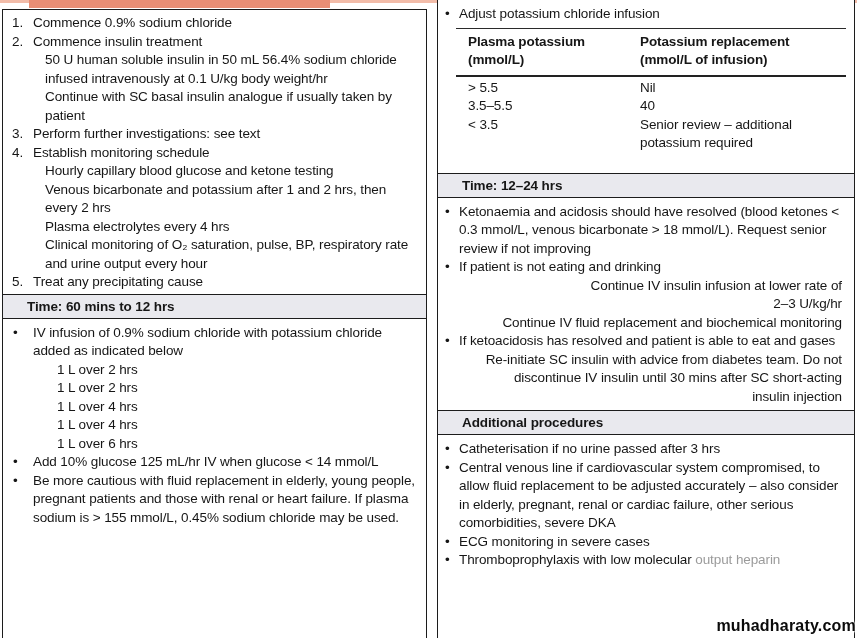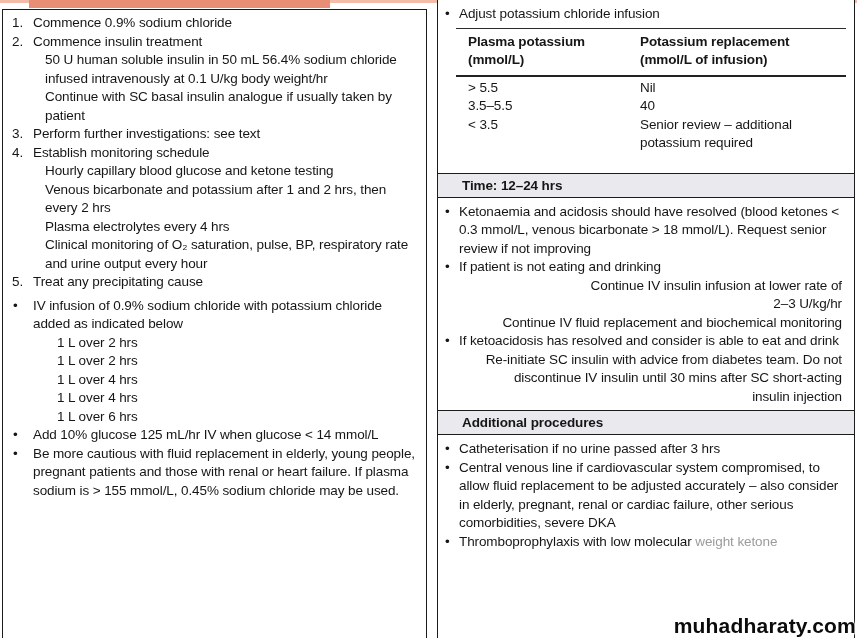--- a/index.html
+++ b/index.html
@@ -41,21 +41,21 @@
 
   .ktable{margin:4px 8px 0 18px;border-top:1px solid #2a2a2a;}
   .thead{display:flex;font-weight:bold;border-bottom:2px solid #222;padding:4px 0 5px 12px;justify-content:flex-end;}
   .tbody{padding:2px 0 20px 12px;}
   .tr{display:flex;}
   .c1{flex:0 0 172px;}
   .c2{flex:1;padding-right:6px;}
 
   .watermark{
     position:absolute;right:1px;bottom:3px;
-    font-weight:bold;font-size:21px;letter-spacing:0.2px;color:#0b0b0b;
+    font-weight:bold;font-size:16px;letter-spacing:0.2px;color:#0b0b0b;
     text-shadow:0 0 4px #fff,0 0 2px #fff,1px 1px 2px #fff;
   }
 </style>
 </head>
 <body>
 
 <div class="stage">
   <div class="strip-top"></div>
   <div class="strip-left"></div>
 
@@ -114,20 +114,23 @@
           <span class="num">5.</span>
           <div class="bd">
             <div class="t">Treat any precipitating cause</div>
             <div class="subs">
               
             </div>
           </div>
         </li>
       </ol>
 
+    <header class="band mid">
+      <span>Time: 60 mins to 12 hrs</span>
+    </header>
 
     <ul class="bullets">
 
         <li class="bullet">
           <span class="blt"></span>
           <div class="bd">
             <div class="t">
               <span>IV infusion of 0.9% sodium chloride with potassium chloride added as indicated below</span><span class="muted"></span>
             </div>
             <div class="subs">
@@ -243,21 +246,21 @@
 
                 <div class="sub">Continue IV fluid replacement and biochemical monitoring</div>
               </div>
           </div>
         </li>
 
         <li class="bullet">
           <span class="blt"></span>
           <div class="bd">
             <div class="t">
-              <span>If ketoacidosis has resolved and consider is able to eat and drink</span><span class="muted"></span>
+              <span>If ketoacidosis has resolved and patient is able to eat and gases</span><span class="muted"></span>
             </div>
             <div class="subs">
 
                 <div class="sub">Re-initiate SC insulin with advice from diabetes team. Do not discontinue IV insulin until 30 mins after SC short-acting insulin injection</div>
               </div>
           </div>
         </li>
       </ul>
 
     <header class="band mid">
@@ -284,26 +287,37 @@
             <div class="t">
               <span>Central venous line if cardiovascular system compromised, to allow fluid replacement to be adjusted accurately – also consider in elderly, pregnant, renal or cardiac failure, other serious comorbidities, severe DKA</span><span class="muted"></span>
             </div>
             <div class="subs">
               
             </div>
           </div>
         </li>
 
 
-
-        <li class="bullet">
-          <span class="blt"></span>
-          <div class="bd">
-            <div class="t">
-              <span>Thromboprophylaxis with low molecular</span><span class="muted"> weight ketone</span>
+        <li class="bullet">
+          <span class="blt"></span>
+          <div class="bd">
+            <div class="t">
+              <span>ECG monitoring in severe cases</span><span class="muted"></span>
+            </div>
+            <div class="subs">
+              
+            </div>
+          </div>
+        </li>
+
+        <li class="bullet">
+          <span class="blt"></span>
+          <div class="bd">
+            <div class="t">
+              <span>Thromboprophylaxis with low molecular</span><span class="muted"> output heparin</span>
             </div>
             <div class="subs">
               
             </div>
           </div>
         </li>
       </ul>
   </section>
 
   <div class="watermark">muhadharaty.com</div>

